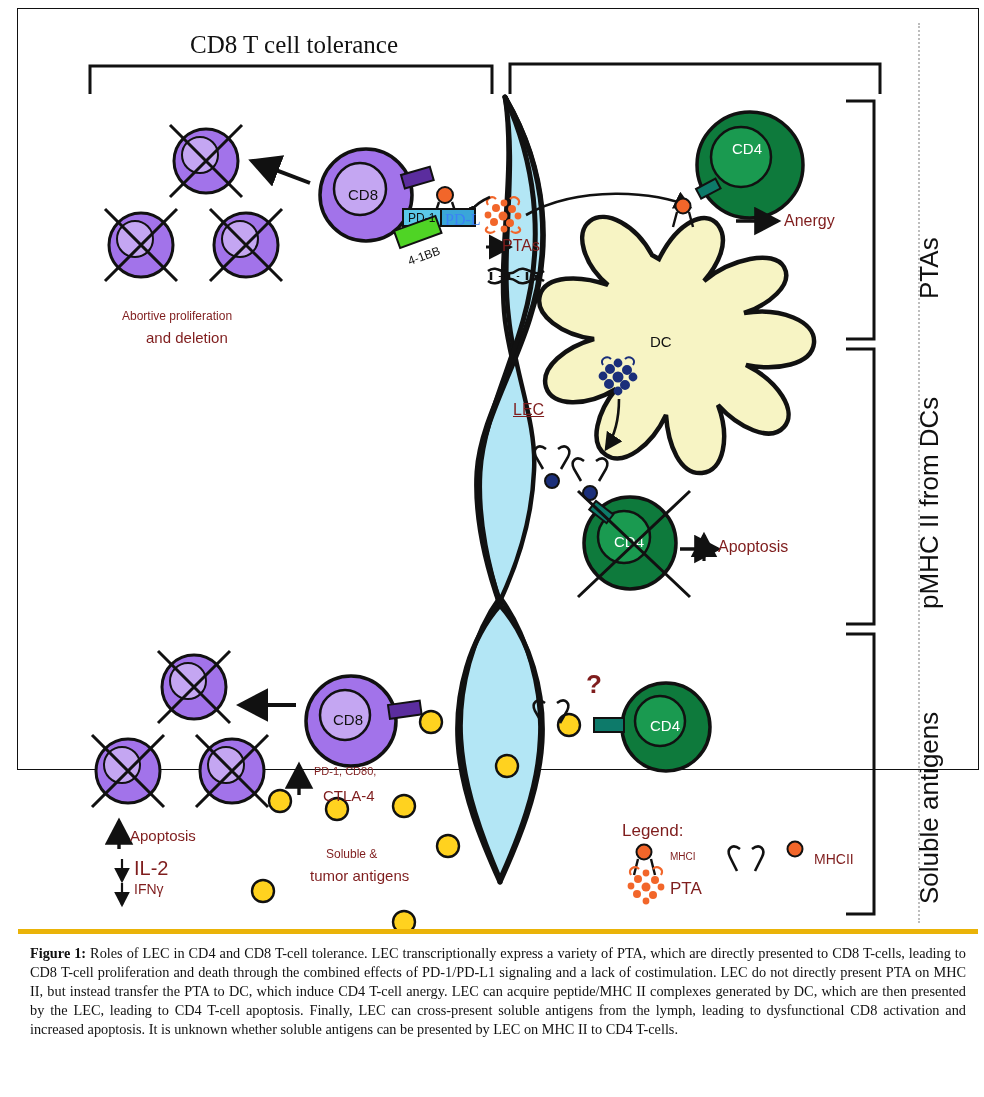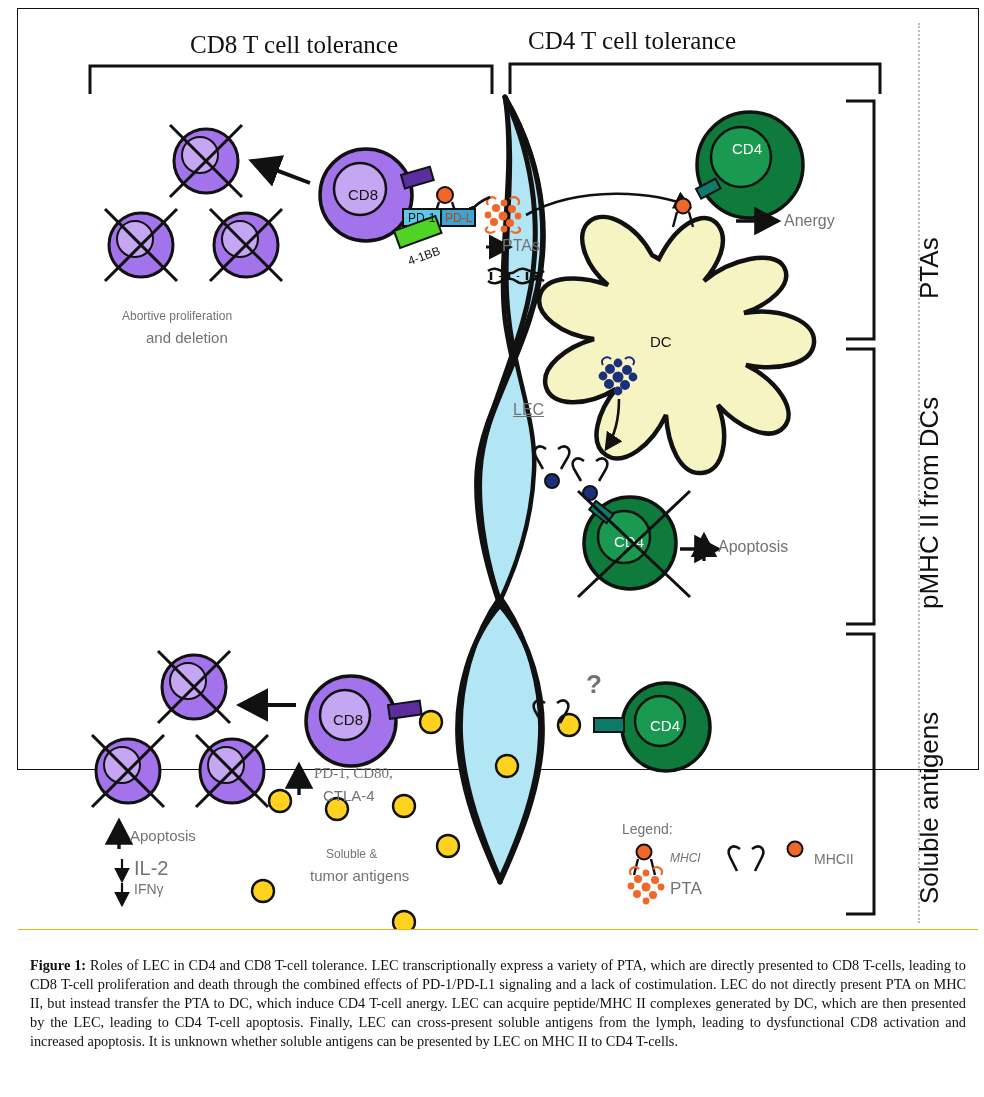--- a/index.html
+++ b/index.html
@@ -1,38 +1,37 @@
 <!DOCTYPE html>
 <html><head>
 <meta charset="utf-8">
 <style>
   html,body{margin:0;padding:0;background:#ffffff;}
   body{font-family:"Liberation Sans", sans-serif;}
   #page{position:relative;width:984px;height:1097px;overflow:hidden;background:#fff;}
   .figbox{position:absolute;left:17px;top:8px;width:962px;height:762px;border:1px solid #111;box-sizing:border-box;background:#fff;}
   .canvas{position:absolute;left:0;top:0;width:960px;height:920px;overflow:hidden;}
-  .caption{position:absolute;left:0;top:920px;width:960px;height:156px;border-top:1px solid #eab308;box-sizing:border-box;padding:26px 12px 0 12px;font-family:"Liberation Serif", serif;font-size:14.3px;line-height:1.33;color:#111;text-align:justify;}
+  .caption{position:absolute;left:0;top:920px;width:960px;height:156px;border-top:5px solid #eab308;box-sizing:border-box;padding:10px 12px 0 12px;font-family:"Liberation Serif", serif;font-size:14.3px;line-height:1.33;color:#111;text-align:justify;}
   .dotline{position:absolute;left:900px;top:14px;height:900px;border-left:2px dotted #bdbdbd;}
 
   .ttl{position:absolute;font-family:"Liberation Serif", serif;font-size:25px;color:#111;white-space:nowrap;}
-  .lbl{position:absolute;font-family:"Liberation Sans", sans-serif;color:#737373;white-space:nowrap;}
+  .lbl{position:absolute;font-family:"Liberation Sans", sans-serif;color:#7f1d1d;white-space:nowrap;}
   .vlbl{position:absolute;font-family:"Liberation Sans", sans-serif;color:#111;white-space:nowrap;transform-origin:0 0;}
 
   svg{position:absolute;left:0;top:0;overflow:visible;}
 </style>
 </head>
 <body>
 
 <div id="page">
   <div class="figbox">
 
     <div class="canvas">
 
       <div class="ttl" style="left:172px;top:22px;">CD8 T cell tolerance</div>
-      <div class="ttl" style="left:510px;top:18px;">CD4 T cell tolerance</div>
 
       <svg width="960" height="920">
         <defs>
           <marker id="arrow" markerWidth="9" markerHeight="9" refX="7" refY="4.2" orient="auto">
             <path d="M0,0 L8,4.2 L0,8.4 z" fill="#111"></path>
           </marker>
           <marker id="arrowsm" markerWidth="8" markerHeight="8" refX="6" refY="3.6" orient="auto">
             <path d="M0,0 L7,3.6 L0,7.2 z" fill="#111"></path>
           </marker>
         </defs>
@@ -266,44 +265,44 @@
           <path d="M104,850 L104,872" stroke-width="2.2" marker-end="url(#arrowsm)"></path>
           <path d="M104,874 L104,896" stroke-width="2.2" marker-end="url(#arrowsm)"></path>
           <path d="M686,552 L686,526" stroke-width="3.2" marker-end="url(#arrow)"></path>
         </g>
       </svg>
 
       <div class="lbl" style="left:484px;top:228px;font-size:16px;">PTAs</div>
       <div class="lbl" style="left:495px;top:392px;font-size:16px;text-decoration:underline;">LEC</div>
 
       <div class="lbl" style="left:390px;top:202px;font-size:12px;color:#111;">PD-1</div>
-      <div class="lbl" style="left:427px;top:202px;font-size:12px;color:#c2410c;">PD-L</div>
+      <div class="lbl" style="left:427px;top:202px;font-size:16px;color:#3b82f6;font-family:Liberation Serif, serif;">PD-L</div>
       <div class="vlbl" style="left:388px;top:246px;font-size:12px;transform:rotate(-20deg);">4-1BB</div>
 
       <div class="lbl" style="left:104px;top:300px;font-size:12px;">Abortive proliferation</div>
       <div class="lbl" style="left:128px;top:320px;font-size:15px;">and deletion</div>
 
       <div class="lbl" style="left:766px;top:203px;font-size:16px;">Anergy</div>
 
       <div class="lbl" style="left:700px;top:529px;font-size:16px;">Apoptosis</div>
 
-      <div class="lbl" style="left:296px;top:756px;font-size:15px;font-family:Liberation Serif, serif;">PD-1, CD80,</div>
+      <div class="lbl" style="left:296px;top:756px;font-size:11px;">PD-1, CD80,</div>
       <div class="lbl" style="left:305px;top:778px;font-size:15px;">CTLA-4</div>
 
       <div class="lbl" style="left:112px;top:818px;font-size:15px;">Apoptosis</div>
       <div class="lbl" style="left:116px;top:848px;font-size:20px;">IL-2</div>
       <div class="lbl" style="left:116px;top:872px;font-size:14px;">IFNγ</div>
 
       <div class="lbl" style="left:308px;top:838px;font-size:12px;">Soluble &amp;</div>
       <div class="lbl" style="left:292px;top:858px;font-size:15px;">tumor antigens</div>
 
       <div class="lbl" style="left:568px;top:660px;font-size:26px;font-weight:bold;">?</div>
 
-      <div class="lbl" style="left:604px;top:812px;font-size:14px;">Legend:</div>
-      <div class="lbl" style="left:652px;top:842px;font-size:12px;font-style:italic;">MHCI</div>
+      <div class="lbl" style="left:604px;top:812px;font-size:17px;">Legend:</div>
+      <div class="lbl" style="left:652px;top:842px;font-size:10px;">MHCI</div>
       <div class="lbl" style="left:796px;top:842px;font-size:14px;">MHCII</div>
       <div class="lbl" style="left:652px;top:870px;font-size:17px;">PTA</div>
 
       <div class="vlbl" style="left:896px;top:290px;font-size:26px;transform:rotate(-90deg);">PTAs</div>
       <div class="vlbl" style="left:896px;top:600px;font-size:26px;transform:rotate(-90deg);">pMHC II from DCs</div>
       <div class="vlbl" style="left:896px;top:895px;font-size:26px;transform:rotate(-90deg);">Soluble antigens</div>
 
       <div class="dotline"></div>
     </div>
 

